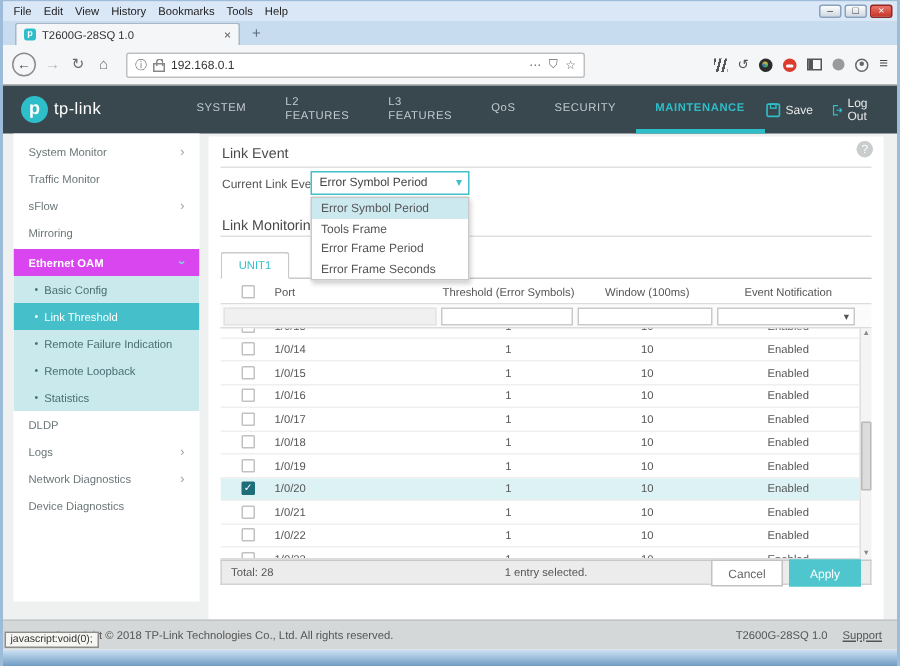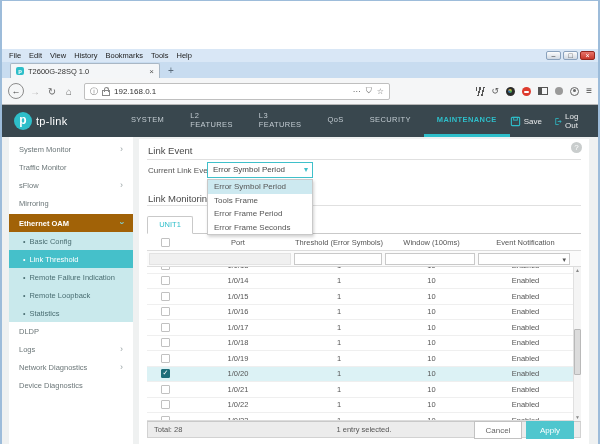--- a/index.html
+++ b/index.html
@@ -1,20 +1,20 @@
 <!DOCTYPE html>
 <html><head>
 <meta charset="utf-8">
 <style>
   * { margin:0; padding:0; box-sizing:border-box; }
   body { font-family:"Liberation Sans", sans-serif; background:#888; }
   .window{ width:600px; height:444px; position:relative; background:#fff;
     border-left:2px solid #9dbcda; border-right:2px solid #9dbcda; border-top:1px solid #9dbcda; overflow:hidden;}
   
-  .menubar{height:13px;background:#d9e7f6;display:flex;align-items:center;padding:0 3px;font-size:7.5px;color:#222;margin-top:48px;}
+  .menubar{height:13px;background:#d9e7f6;display:flex;align-items:center;padding:0 3px;font-size:7.5px;color:#222;}
   .menu-item{padding:0 4px;}
   .win-controls{margin-left:auto;display:flex;gap:2px;}
   .win-btn{width:15px;height:9px;font-size:7px;line-height:8px;text-align:center;background:linear-gradient(#fdfdfd,#cfd8e2);border:1px solid #8aa2bd;border-radius:2px;color:#333;}
   .win-btn.close{background:linear-gradient(#e8746a,#c8372a);border-color:#93271e;color:#fff;}
   .tabbar{height:16px;background:#c8dcf0;display:flex;align-items:flex-end;padding-left:8px;}
   .tab{height:15px;background:#f4f6f8;border:1px solid #a9b7c5;border-bottom:none;border-radius:2px 2px 0 0;display:flex;align-items:center;padding:0 5px;width:150px;font-size:7.5px;color:#333;}
   .favicon{width:8px;height:8px;background:#2ebec9;border-radius:2px;color:#fff;font-size:6px;line-height:8px;text-align:center;margin-right:4px;font-weight:bold;}
   .tab-close{margin-left:auto;color:#555;font-size:8px;}
   .newtab{font-size:10px;margin:0 0 2px 8px;color:#5b6b7b;}
   .toolbar{height:27px;background:#f5f6f7;border-bottom:1px solid #b6b6b6;display:flex;align-items:center;padding:0 6px;gap:5px;}
@@ -51,41 +51,41 @@
   .nav-item{display:flex;align-items:center;padding:0 13px;font-size:7.5px;color:#c2cbd1;letter-spacing:.4px;border-bottom:3px solid transparent;}
   .nav-item.active{color:#2ebec9;border-bottom-color:#2ebec9;font-weight:bold;}
   .topnav-right{margin-left:auto;display:flex;gap:12px;align-items:center;color:#e8eaeb;font-size:8px;}
   .tn-act{display:flex;align-items:center;gap:3px;}
   .workspace{position:relative;height:324px;}
   .sidebar{position:absolute;left:7px;top:0;width:124px;height:312px;background:#fff;padding-top:3px;overflow:hidden;}
   .s-item{height:18px;display:flex;align-items:center;padding:0 10px;font-size:7.5px;color:#6b7678;}
   .s-item .chev{margin-left:auto;color:#9aa4a6;font-size:9px;line-height:8px;}
   .chev.right::after{content:"›";}
   .chev.down::after{content:"›";display:inline-block;transform:rotate(90deg);}
-  .s-item.group{background:#a16207;color:#fff;margin-top:2px;font-weight:bold;}
+  .s-item.group{background:#d946ef;color:#fff;margin-top:2px;font-weight:bold;}
   .s-item.group .chev{color:#7fd4da;}
   .s-item.child{background:#c9e9ec;color:#4a6e72;padding-left:14px;}
   .s-item.child::before{content:"•";margin-right:4px;font-size:7px;}
   .s-item.child.active{background:#45c0ca;color:#fff;}
   
   .card{position:absolute;left:137px;right:9px;top:2px;bottom:0;background:#fff;}
   .sec-title{position:absolute;left:9px;font-size:9.5px;color:#4a4a4a;}
   .hr{position:absolute;left:8px;right:8px;border-top:1px solid #e0e0e0;}
   .helpq{position:absolute;right:7px;top:3px;width:11px;height:11px;border-radius:50%;background:#c9cdcd;color:#fff;font-size:8px;text-align:center;line-height:11px;}
   .fld-label{position:absolute;left:9px;top:27px;font-size:8px;color:#555;}
   .select{position:absolute;left:68px;top:23px;width:106px;height:16px;border:1px solid #3fc0ca;font-size:8px;color:#444;line-height:14px;padding-left:5px;background:#fff;}
   .select .caret{position:absolute;right:4px;top:0;line-height:14px;color:#3fc0ca;font-size:8px;}
   .dropdown{position:absolute;left:68px;top:40px;width:106px;background:#fff;border:1px solid #c9c9c9;box-shadow:1px 2px 3px rgba(0,0,0,.18);z-index:6;}
   .opt{height:13.5px;line-height:13.5px;padding-left:6px;font-size:8px;color:#555;}
   .opt.selected{background:#cde9f0;}
   .unittab{position:absolute;left:8px;top:77px;width:46px;height:18px;background:#fff;border:1px solid #c9c9c9;border-bottom-color:#fff;z-index:2;font-size:7.5px;color:#2ebec9;text-align:center;line-height:16px;border-radius:2px 2px 0 0;}
   .table{position:absolute;left:8px;top:94px;width:434px;}
   .t-head{display:flex;height:18px;align-items:center;border-top:1px solid #c9c9c9;border-bottom:1px solid #dcdcdc;font-size:7.5px;color:#555;}
   .c-cb{width:36px;display:flex;justify-content:center;}
-  .c-port{width:110px;text-align:center;}
+  .c-port{width:110px;text-align:left;}
   .c-thr{width:92px;text-align:center;}
   .c-win{width:93px;text-align:center;}
   .c-evt{width:95px;text-align:center;}
   .cb{width:9px;height:9px;border:1px solid #c1c1c1;background:#fff;border-radius:1px;display:inline-block;}
   .t-filter{display:flex;height:16px;border-bottom:1px solid #dcdcdc;background:#fbfbfb;align-items:center;}
   .f-blank{width:142px;height:12px;background:#f0f0f0;border:1px solid #e3e3e3;margin-left:2px;}
   .f-input{height:12px;background:#fff;border:1px solid #c9c9c9;margin-left:3px;font-size:7px;padding:0 2px;outline:none;}
   .f-thr{width:88px;}
   .f-win{width:90px;}
   .f-sel{width:92px;height:12px;background:#fff;border:1px solid #c9c9c9;margin-left:3px;position:relative;}

